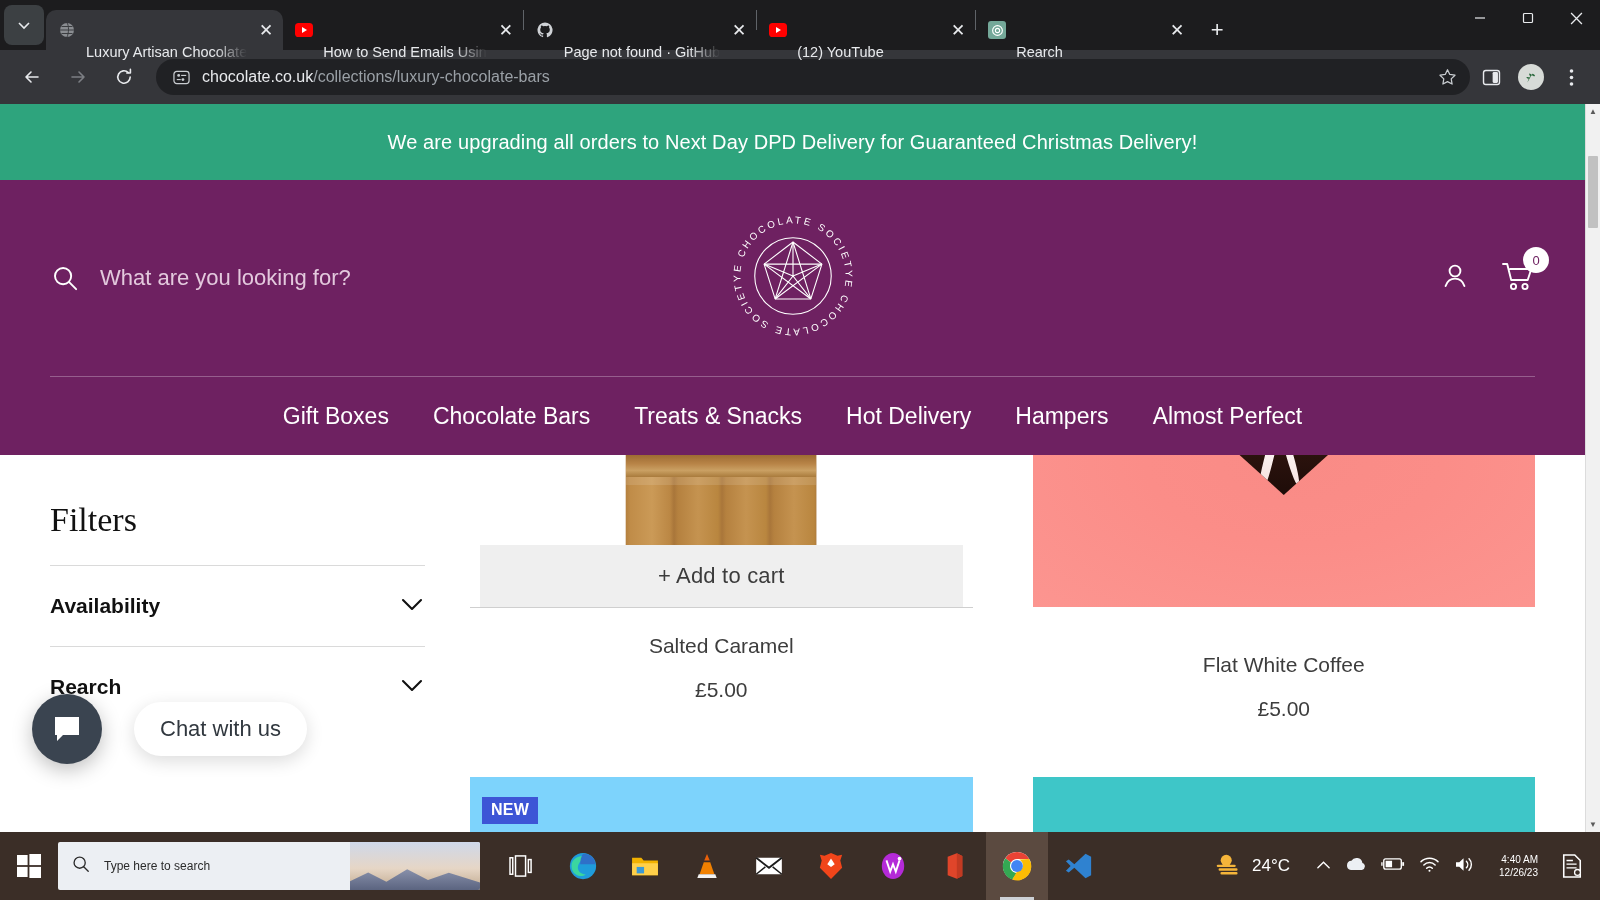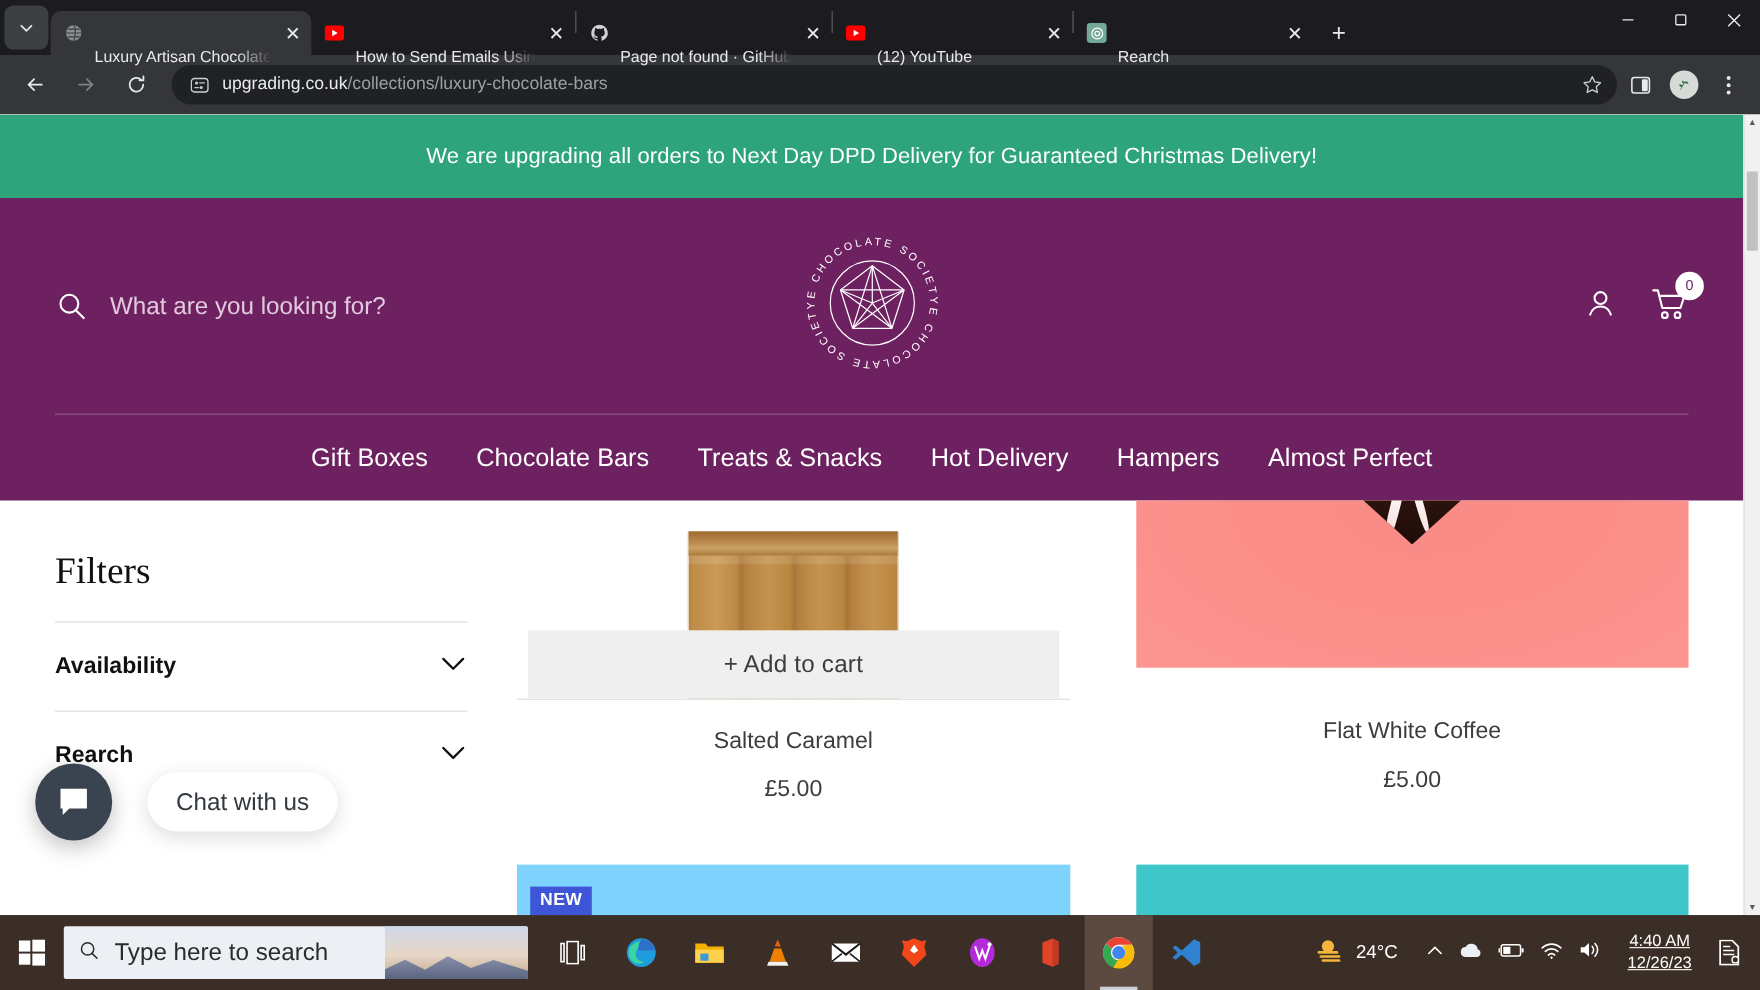--- a/index.html
+++ b/index.html
@@ -137,21 +137,21 @@
     padding: 28px 2px 28px 0;
   }
   .filter-row span.lbl { font-size: 21px; font-weight: 700; color:#111; }
   .chev { color:#111; }
 
   .products { flex:1 1 auto; display:grid; grid-template-columns: 1fr 1fr; gap: 0 60px; padding-left: 45px;}
   .pcard { position:relative; }
   .pimg { width: 100%; height: 152px; position:relative; overflow:hidden; }
 
   
-  .img-choc { background:#fff; display:flex; justify-content:center;margin-top:28px; }
+  .img-choc { background:#fff; display:flex; justify-content:center; }
   .bar {
     width: 192px; height: 100%; background:
       linear-gradient(90deg,
         #b5813f 0px, #c08c48 4px, #cb9a57 26px, #bb8744 44px, #a9763a 48px,
         #b5813f 52px, #c59350 72px, #b9863f 92px, #a9763a 96px,
         #b5813f 100px, #c59350 120px, #b9863f 140px, #a9763a 144px,
         #b5813f 148px, #c59350 168px, #b9863f 188px, #a9763a 192px);
     position:relative;
     border-left:1px solid #e8d8c5; border-right:1px solid #d9c4ac;
   }
@@ -231,21 +231,21 @@
   .taskbar {
     position:absolute; left:0; bottom:0; width:1600px; height:68px;
     background:#3b2e27; display:flex; align-items:center;
   }
   .tb-start { width:58px; height:68px; display:flex; align-items:center; justify-content:center; flex:0 0 auto;}
   .tb-search {
     width: 422px; height: 48px; background:#eceff3; border-radius:2px;
     display:flex; align-items:center; gap: 14px; padding-left:14px; flex:0 0 auto;
     position:relative; overflow:hidden;
   }
-  .tb-search .sph { font-size:22px; color:#2b2b2b; }
+  .tb-search .sph { font-size:12px; color:#2b2b2b; }
   .tb-search .thumbnail {
     position:absolute; right:0; top:0; bottom:0; width:130px;
     background: linear-gradient(180deg,#cfd8ea 0%, #e6d6c6 55%, #c0a98e 100%);
   }
   .tb-search .thumbnail::after {
     content:""; position:absolute; left:0; right:0; bottom:0; height:22px;
     background: linear-gradient(180deg, #8b93ad, #5b6480);
     clip-path: polygon(0 60%, 14% 20%, 28% 62%, 44% 6%, 60% 55%, 76% 22%, 100% 66%, 100% 100%, 0 100%);
   }
   .tb-icons { display:flex; align-items:center; gap: 0; flex: 1 1 auto; padding-left:10px;}
@@ -253,21 +253,21 @@
     width: 62px; height:68px; display:flex; align-items:center; justify-content:center; flex:0 0 auto;
     position:relative;
   }
   .tb-icon.active { background:#5b4a40; }
   .tb-icon.active::after {
     content:""; position:absolute; left:14px; right:14px; bottom:0; height:3px; background:#cdd1d6;
   }
   .tb-right { display:flex; align-items:center; gap: 0; margin-left:auto; padding-right:6px; flex:0 0 auto;}
   .tb-weather { display:flex; align-items:center; gap:9px; padding: 0 14px 0 6px; color:#fff; font-size:17px;}
   .tb-tray { display:flex; align-items:center; gap:14px; padding: 0 12px; color:#fff;}
-  .tb-clock { color:#fff; font-size:15px; line-height:1.35; text-align:center; padding: 0 12px; text-decoration: underline;}
+  .tb-clock { color:#fff; font-size:10px; line-height:1.35; text-align:right; padding: 0 12px;}
   .tb-notif { width:44px;height:68px;display:flex;align-items:center;justify-content:center;color:#fff;}
 </style>
 </head>
 <body>
 
 <div class="browser">
 
   <div class="tabstrip">
     <div class="tablist-btn">
       <svg viewBox="0 0 16 16">
@@ -374,21 +374,21 @@
     <div class="omnibox">
       <span class="siteinfo">
         <svg width="17" height="17" viewBox="0 0 18 18">
             <rect x="1" y="2.5" width="16" height="13" rx="3" fill="none" stroke="#c9cdd1" stroke-width="1.3"></rect>
             <circle cx="6" cy="6.8" r="1.5" fill="#c9cdd1"></circle>
             <path d="M8.6 6.8H14" stroke="#c9cdd1" stroke-width="1.2"></path>
             <circle cx="10.5" cy="11.2" r="1.5" fill="#c9cdd1"></circle>
             <path d="M4 11.2h4.2" stroke="#c9cdd1" stroke-width="1.2"></path>
           </svg>
       </span>
-      <span class="urltext"><b>upgrading.co.uk</b><span>/collections/luxury-chocolate-bars</span></span>
+      <span class="urltext"><b>chocolate.co.uk</b><span>/collections/luxury-chocolate-bars</span></span>
       <span class="star">
         <svg width="19" height="19" viewBox="0 0 20 20">
             <path d="M10 1.8l2.4 5 5.5.8-4 3.85.95 5.45L10 14.35 5.15 16.9l.95-5.45-4-3.85 5.5-.8z" fill="none" stroke="#c9cdd1" stroke-width="1.3" stroke-linejoin="round"></path>
           </svg>
       </span>
     </div>
 
     <div class="tbicon">
       <svg width="19" height="19" viewBox="0 0 20 20">
           <rect x="1.6" y="2.6" width="16.8" height="14.8" rx="2.4" fill="none" stroke="#e8eaed" stroke-width="1.5"></rect>

